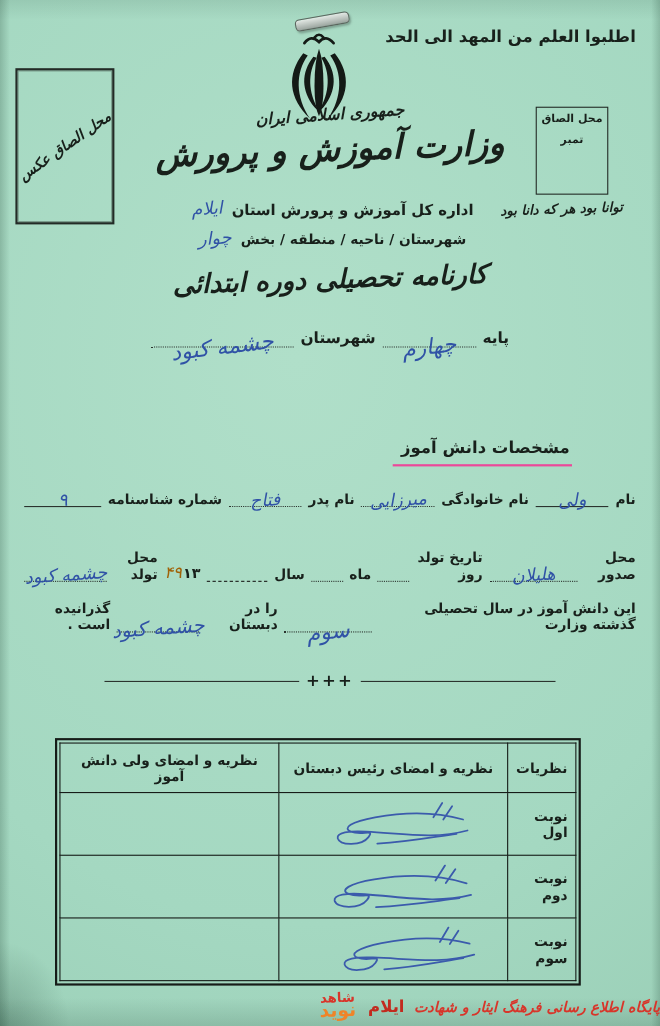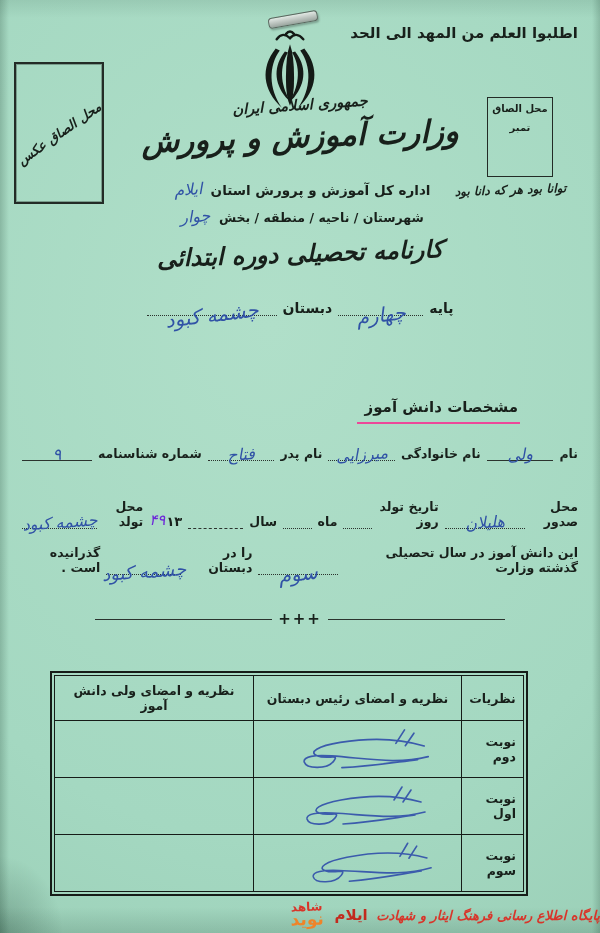--- a/index.html
+++ b/index.html
@@ -47,21 +47,21 @@
   .leader{position:relative;height:15px;border-bottom:1.5px dotted #2b332e;flex:1 1 40px;}
   .leader.solid{border-bottom-style:solid;border-bottom-width:1px;}
   .leader.dashed{border-bottom-style:dashed;}
   .leader.fix55{flex:0 0 55px;} .leader.fix70{flex:0 0 70px;} .leader.fix75{flex:0 0 75px;}
   .leader.fix80{flex:0 0 80px;} .leader.fix85{flex:0 0 85px;} .leader.fix130{flex:0 0 130px;}
   .hw{position:absolute;left:50%;bottom:-4px;transform:translateX(-50%) rotate(-4deg);
       color:#3052a6;font-style:italic;font-weight:400;font-size:16px;white-space:nowrap;}
   .hw.big{font-size:20px;bottom:-12px;transform:translateX(-50%) rotate(-7deg);}
   .hw.med{font-size:18px;bottom:-8px;}
   .year-group{display:inline-flex;align-items:flex-end;gap:1px;font-size:13px;}
-  .year-hw{color:#6d28d9;font-style:italic;font-size:15px;font-weight:400;}
+  .year-hw{color:#a16207;font-style:italic;font-size:15px;font-weight:400;}
 
   
   .divider{top:610px;left:95px;right:95px;display:flex;align-items:center;gap:6px;}
   .divider .rule{flex:1;border-top:1.5px solid #2b332e;}
   .divider .plus{font-size:15px;font-weight:700;letter-spacing:2px;}
 
   
   .table-wrap{top:671px;left:50px;width:470px;border:2.5px solid #161c18;padding:2px;}
   table{width:100%;border-collapse:collapse;table-layout:fixed;}
   td,th{border:1.3px solid #161c18;font-size:12.5px;font-weight:700;padding:2px 6px;vertical-align:middle;}
@@ -129,21 +129,21 @@
 
 <div class="abs wisdom">توانا بود هر که دانا بود</div>
 
 <div class="abs report-title c">کارنامه تحصیلی دوره ابتدائی</div>
 
 <div class="abs grade-line">
   <span>پایه</span>
   <span class="leader fix85">
     <span class="hw big">چهارم</span>
   </span>
-  <span>دبستان</span>
+  <span>شهرستان</span>
   <span class="leader fix130">
     <span class="hw big">چشمه کبود</span>
   </span>
 </div>
 
 <div class="abs section-heading">مشخصات دانش آموز</div>
 
 <div class="abs fline name-line">
   <span>نام</span>
   <span class="leader solid">
@@ -209,36 +209,36 @@
         <col style="width:208px">
         <col>
       </colgroup>
     <tbody>
         <tr>
       <th>نظریات</th>
       <th>نظریه و امضای رئیس دبستان</th>
       <th>نظریه و امضای ولی دانش آموز</th>
     </tr>
     <tr>
-      <td class="row-label">نوبت دوم</td>
+      <td class="row-label">نوبت اول</td>
       <td class="sig-cell">
-        <svg class="sig r2" width="150" height="46" viewBox="0 0 150 46">
+        <svg class="sig" width="150" height="46" viewBox="0 0 150 46">
           <g fill="none" stroke="#3b5bac" stroke-width="1.6" stroke-linecap="round">
             <path d="M128,8 l-8,12 M119,5 l-8,13"></path>
             <path d="M138,20 C110,12 80,14 58,18 C36,22 28,28 36,31 C46,35 58,28 52,36 C46,44 26,44 24,37 C23,32 34,30 50,31 C86,33 112,38 142,30"></path>
             <path d="M60,42 C90,40 110,36 132,33"></path>
           </g>
         </svg>
       </td>
       <td class="empty-cell"></td>
     </tr>
     <tr>
-      <td class="row-label">نوبت اول</td>
+      <td class="row-label">نوبت دوم</td>
       <td class="sig-cell">
-        <svg class="sig" width="150" height="46" viewBox="0 0 150 46">
+        <svg class="sig r2" width="150" height="46" viewBox="0 0 150 46">
           <g fill="none" stroke="#3b5bac" stroke-width="1.6" stroke-linecap="round">
             <path d="M128,8 l-8,12 M119,5 l-8,13"></path>
             <path d="M138,20 C110,12 80,14 58,18 C36,22 28,28 36,31 C46,35 58,28 52,36 C46,44 26,44 24,37 C23,32 34,30 50,31 C86,33 112,38 142,30"></path>
             <path d="M60,42 C90,40 110,36 132,33"></path>
           </g>
         </svg>
       </td>
       <td class="empty-cell"></td>
     </tr>
     <tr>

